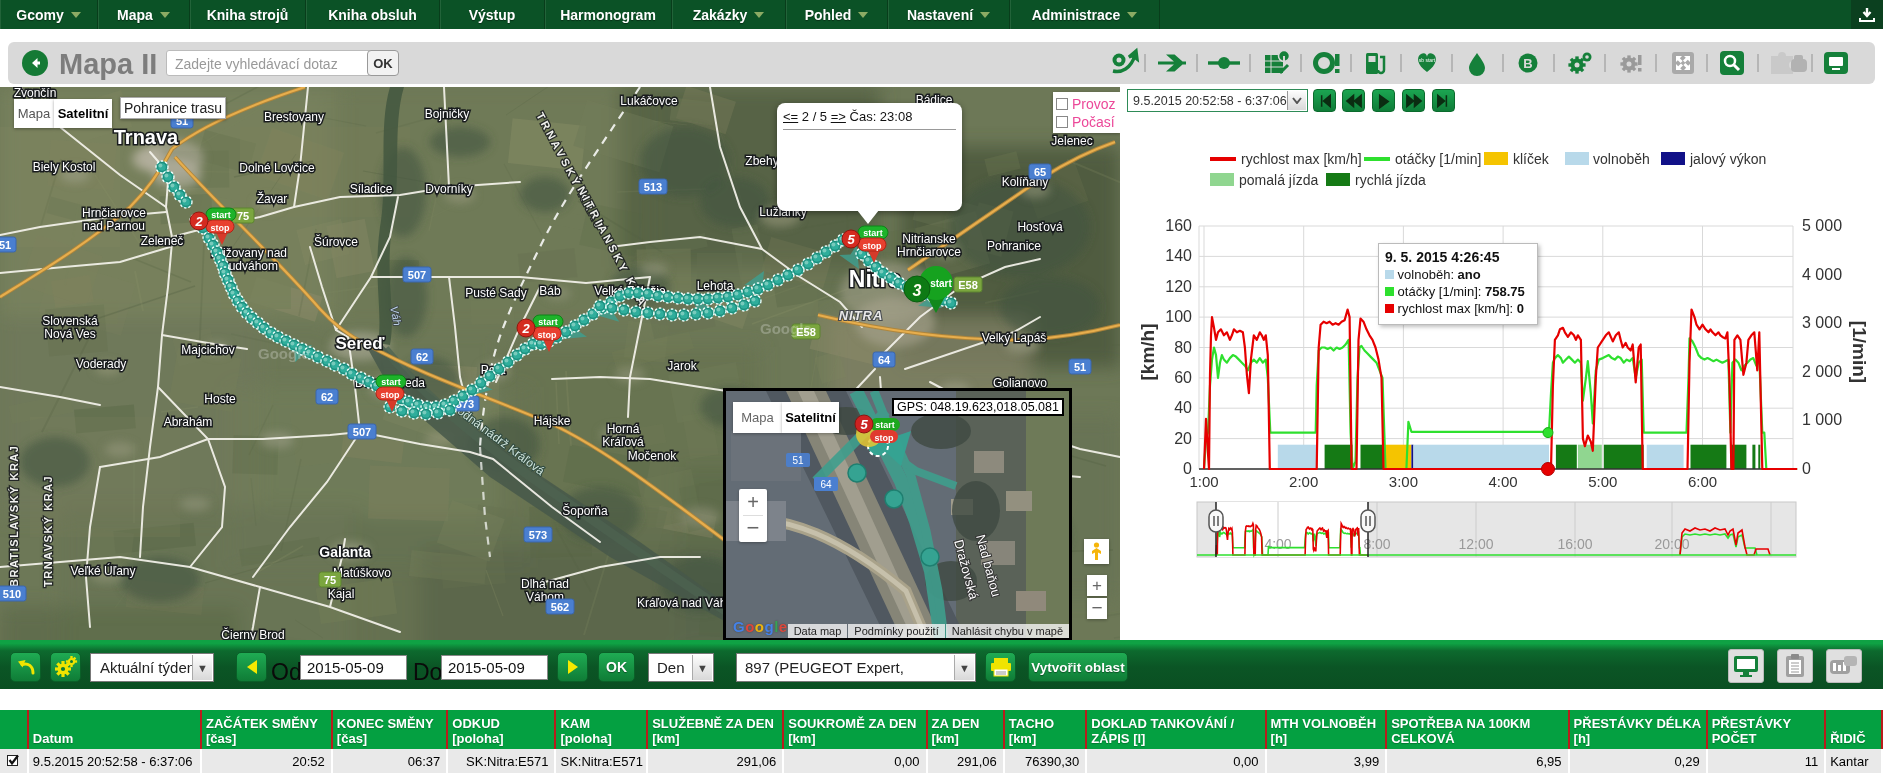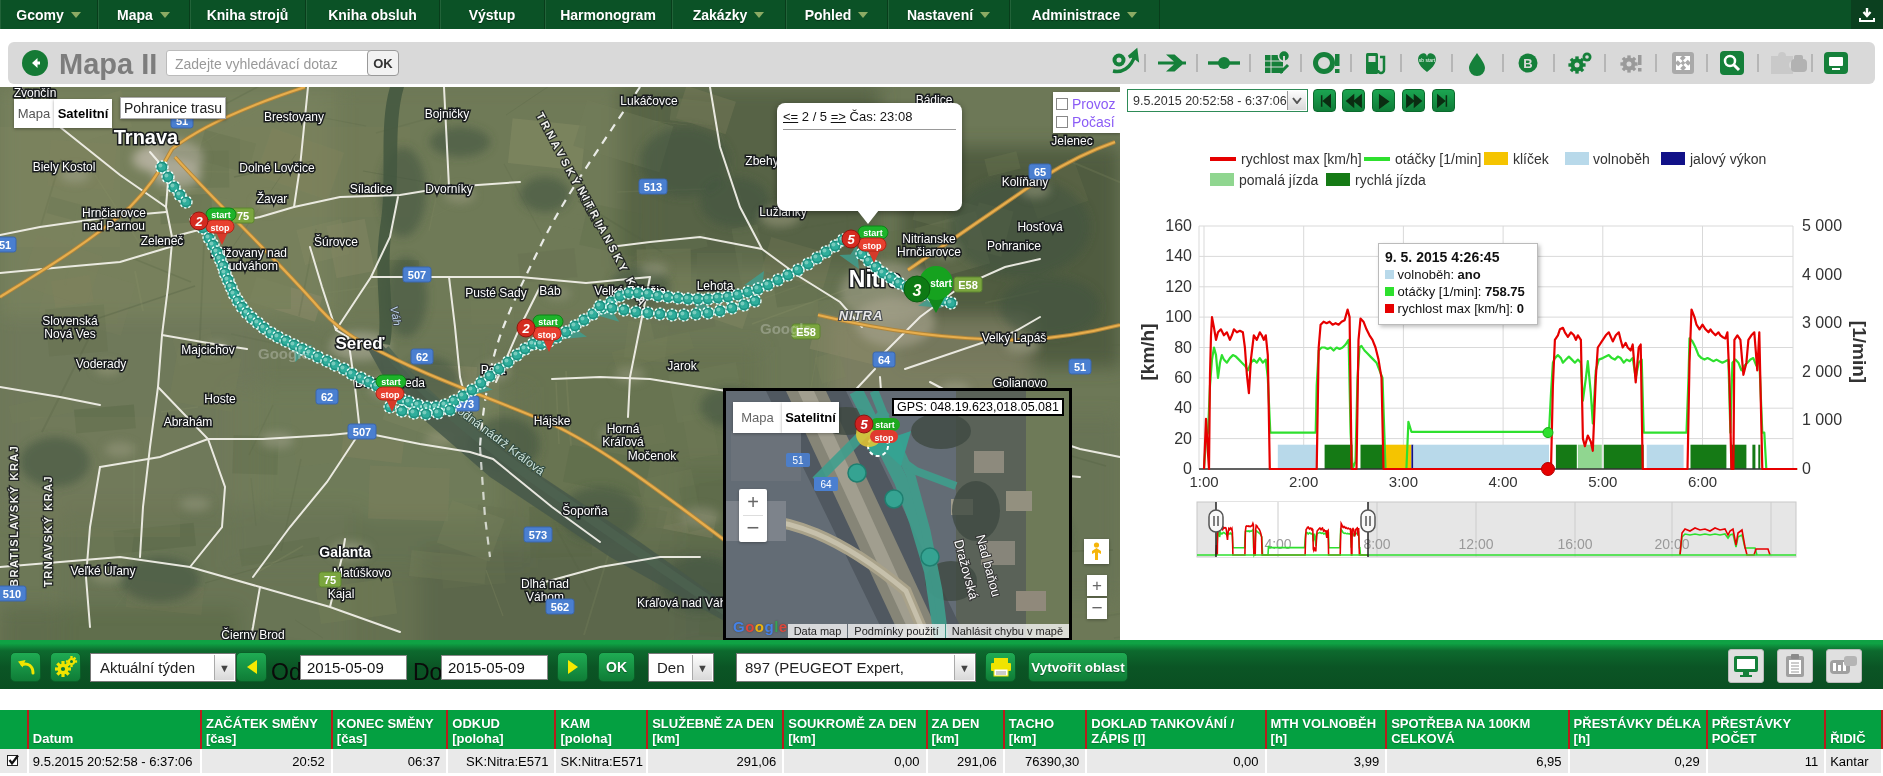--- a/index.html
+++ b/index.html
@@ -1265,21 +1265,21 @@
 <circle cx="917" cy="202" r="13" fill="#0d7a14" stroke="#0a5e10"></circle>
 <text x="917" y="209" font-size="16" fill="#fffef0" font-style="italic">3</text>
 <text x="941" y="200" font-size="10" fill="#fff">start</text>
 </g>
 <text x="258" y="272" font-size="15" font-family="Liberation Sans, sans-serif" fill="#ffffff" opacity="0.25" font-weight="bold">Google</text>
 <text x="760" y="247" font-size="15" font-family="Liberation Sans, sans-serif" fill="#ffffff" opacity="0.25" font-weight="bold">Google</text>
 </svg>
 <div class="mapbtn" style="left:14px;top:99px;width:40px;height:29px">Mapa</div>
 <div class="mapbtn" style="left:54px;top:99px;width:58px;height:29px;color:#000;font-weight:bold">Satelitní</div>
 <div class="mapbtn" style="left:120px;top:97px;width:106px;height:22px;border:1px solid #aaa;font-size:14px;color:#222">Pohranice trasu</div>
-<div class="chip" style="left:1053px;top:92px;width:67px;height:41px;font-size:14px;color:#8b5cf6;padding:3px 0 0 3px;line-height:18px">
+<div class="chip" style="left:1053px;top:92px;width:67px;height:41px;font-size:14px;color:#ec4899;padding:3px 0 0 3px;line-height:18px">
 <span style="display:inline-block;width:12px;height:12px;border:1px solid #888;background:#fff;vertical-align:-1px"></span> Provoz<br>
 <span style="display:inline-block;width:12px;height:12px;border:1px solid #888;background:#fff;vertical-align:-1px"></span> Počasí</div>
 <div id="popup" class="abs">
 <div style="padding:6px 6px 2px 6px;font-size:13px;white-space:nowrap"><span style="text-decoration:underline">&lt;=</span> 2 / 5 <span style="text-decoration:underline">=&gt;</span> Čas: 23:08</div>
 <div style="border-bottom:1px solid #999;margin:3px 6px 4px 6px"></div>
   </div>
 <div id="minimap" class="abs">
 <svg width="343" height="247" viewBox="0 0 343 247">
 <rect width="343" height="247" fill="#636c75"></rect>
 <rect x="230" y="0" width="113" height="247" fill="#5a6258"></rect>
@@ -1525,21 +1525,21 @@
         <g transform="translate(17.5,5.5)">
           <circle r="3.6"></circle>
           <rect x="-1.2" y="-5.6" width="2.4" height="11.2"></rect>
           <rect x="-5.6" y="-1.2" width="11.2" height="2.4"></rect>
           <rect x="-1.2" y="-5.6" width="2.4" height="11.2" transform="rotate(45)"></rect>
         </g>
         <circle cx="17.5" cy="5.5" r="1.5" fill="#0f7c36"></circle>
       </g>
     </svg>
   </div>
-<div class="wsel" style="left:90px;width:146px">
+<div class="wsel" style="left:90px;width:124px">
     <span style="padding-left:9px">Aktuální týden</span>
     <div class="ar">▼</div>
   </div>
 <div class="gbtn" style="left:236px">
     <svg width="16" height="16" viewBox="0 0 16 16">
       <path d="M13 1 L3 8 L13 15 Z" fill="#f5e900"></path>
     </svg>
   </div>
 <div class="glab" style="left:271px">Od<span>:</span></div>
 <div class="winp" style="left:300px;width:107px">2015-05-09</div>

